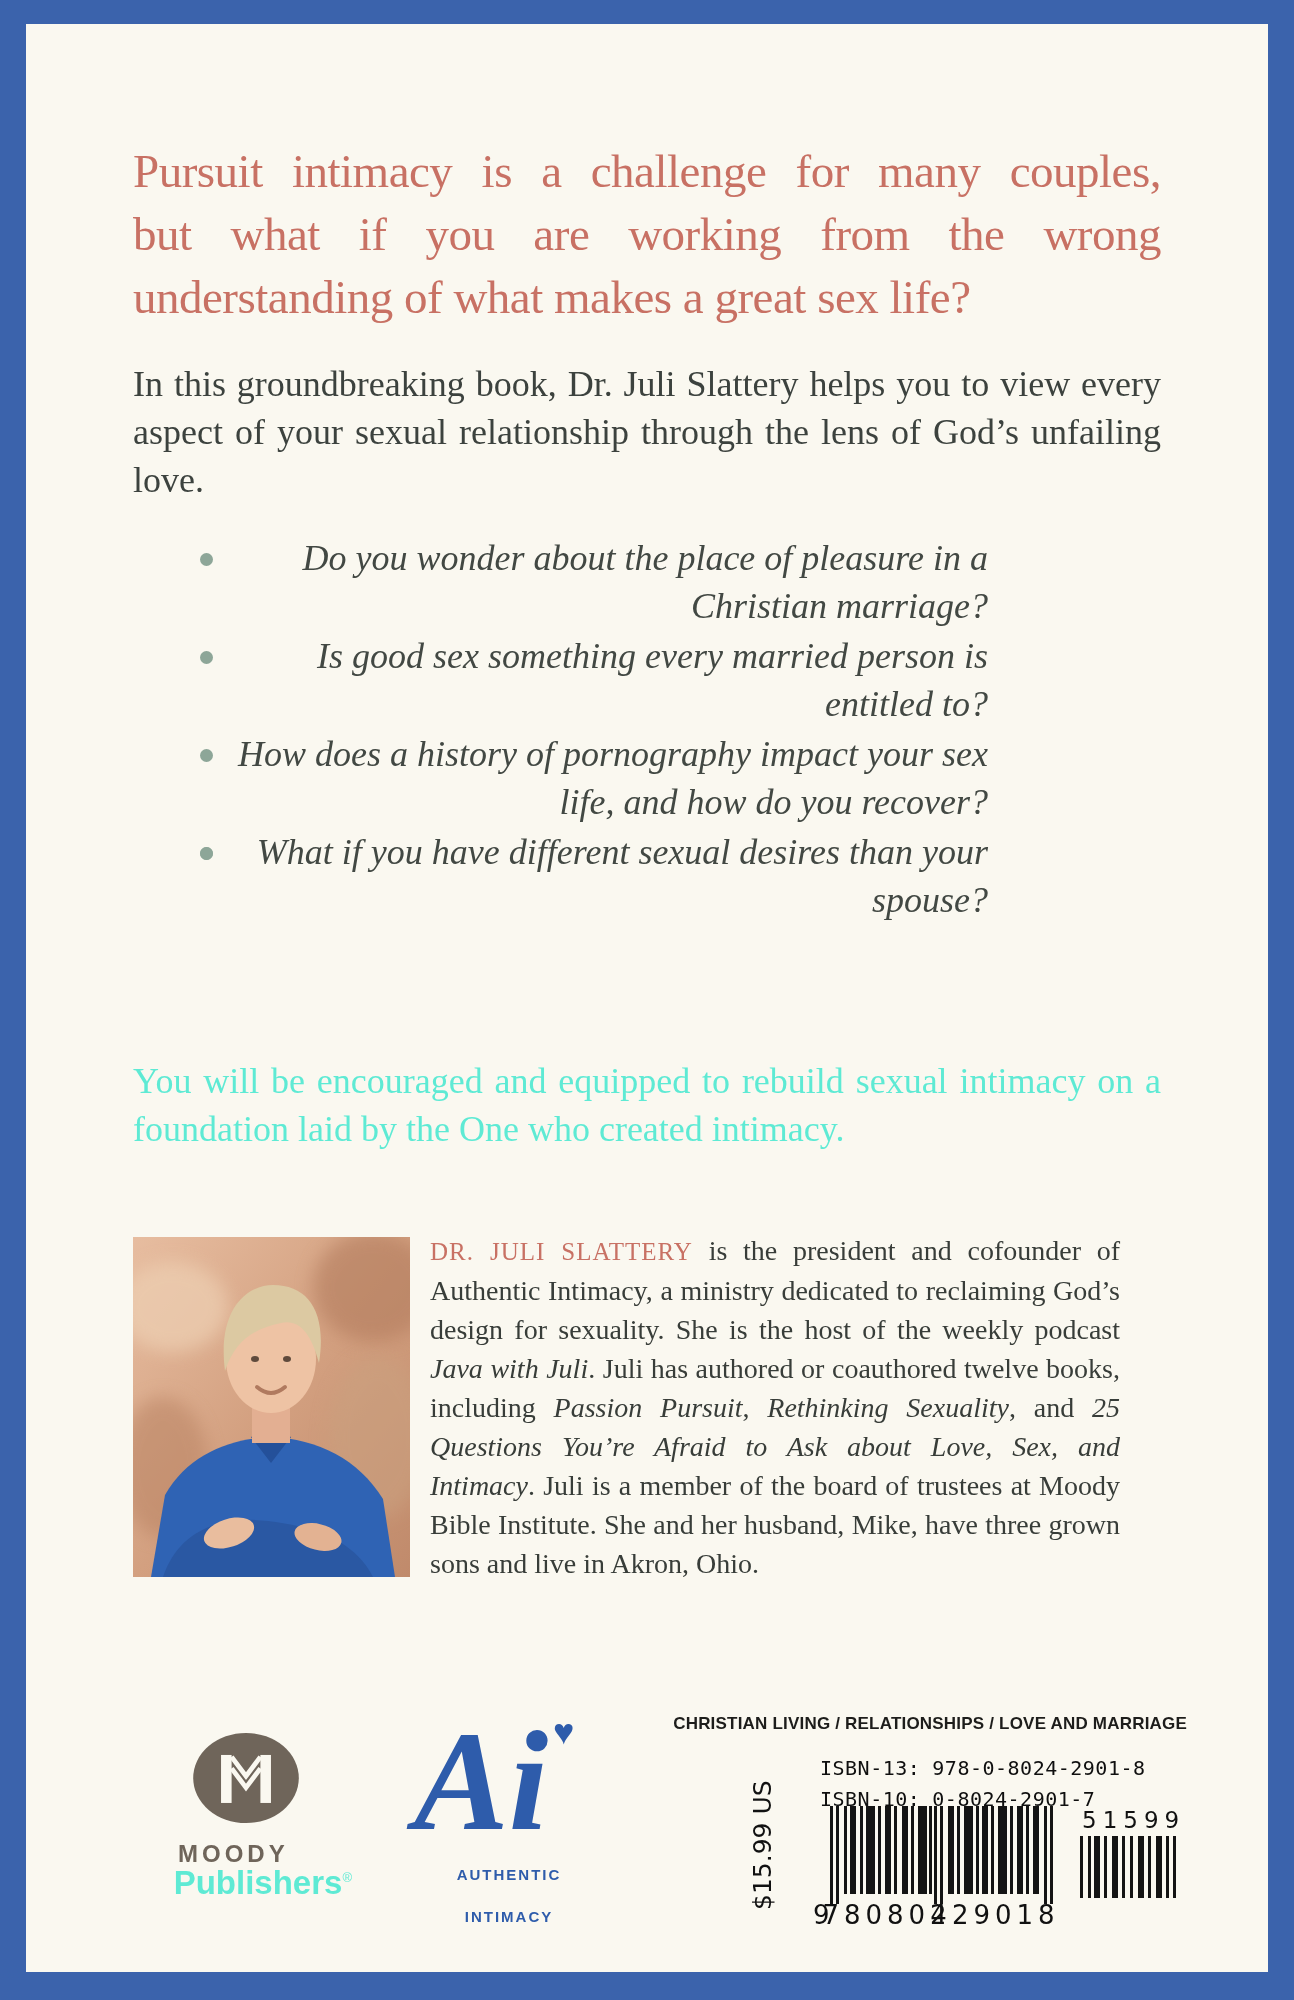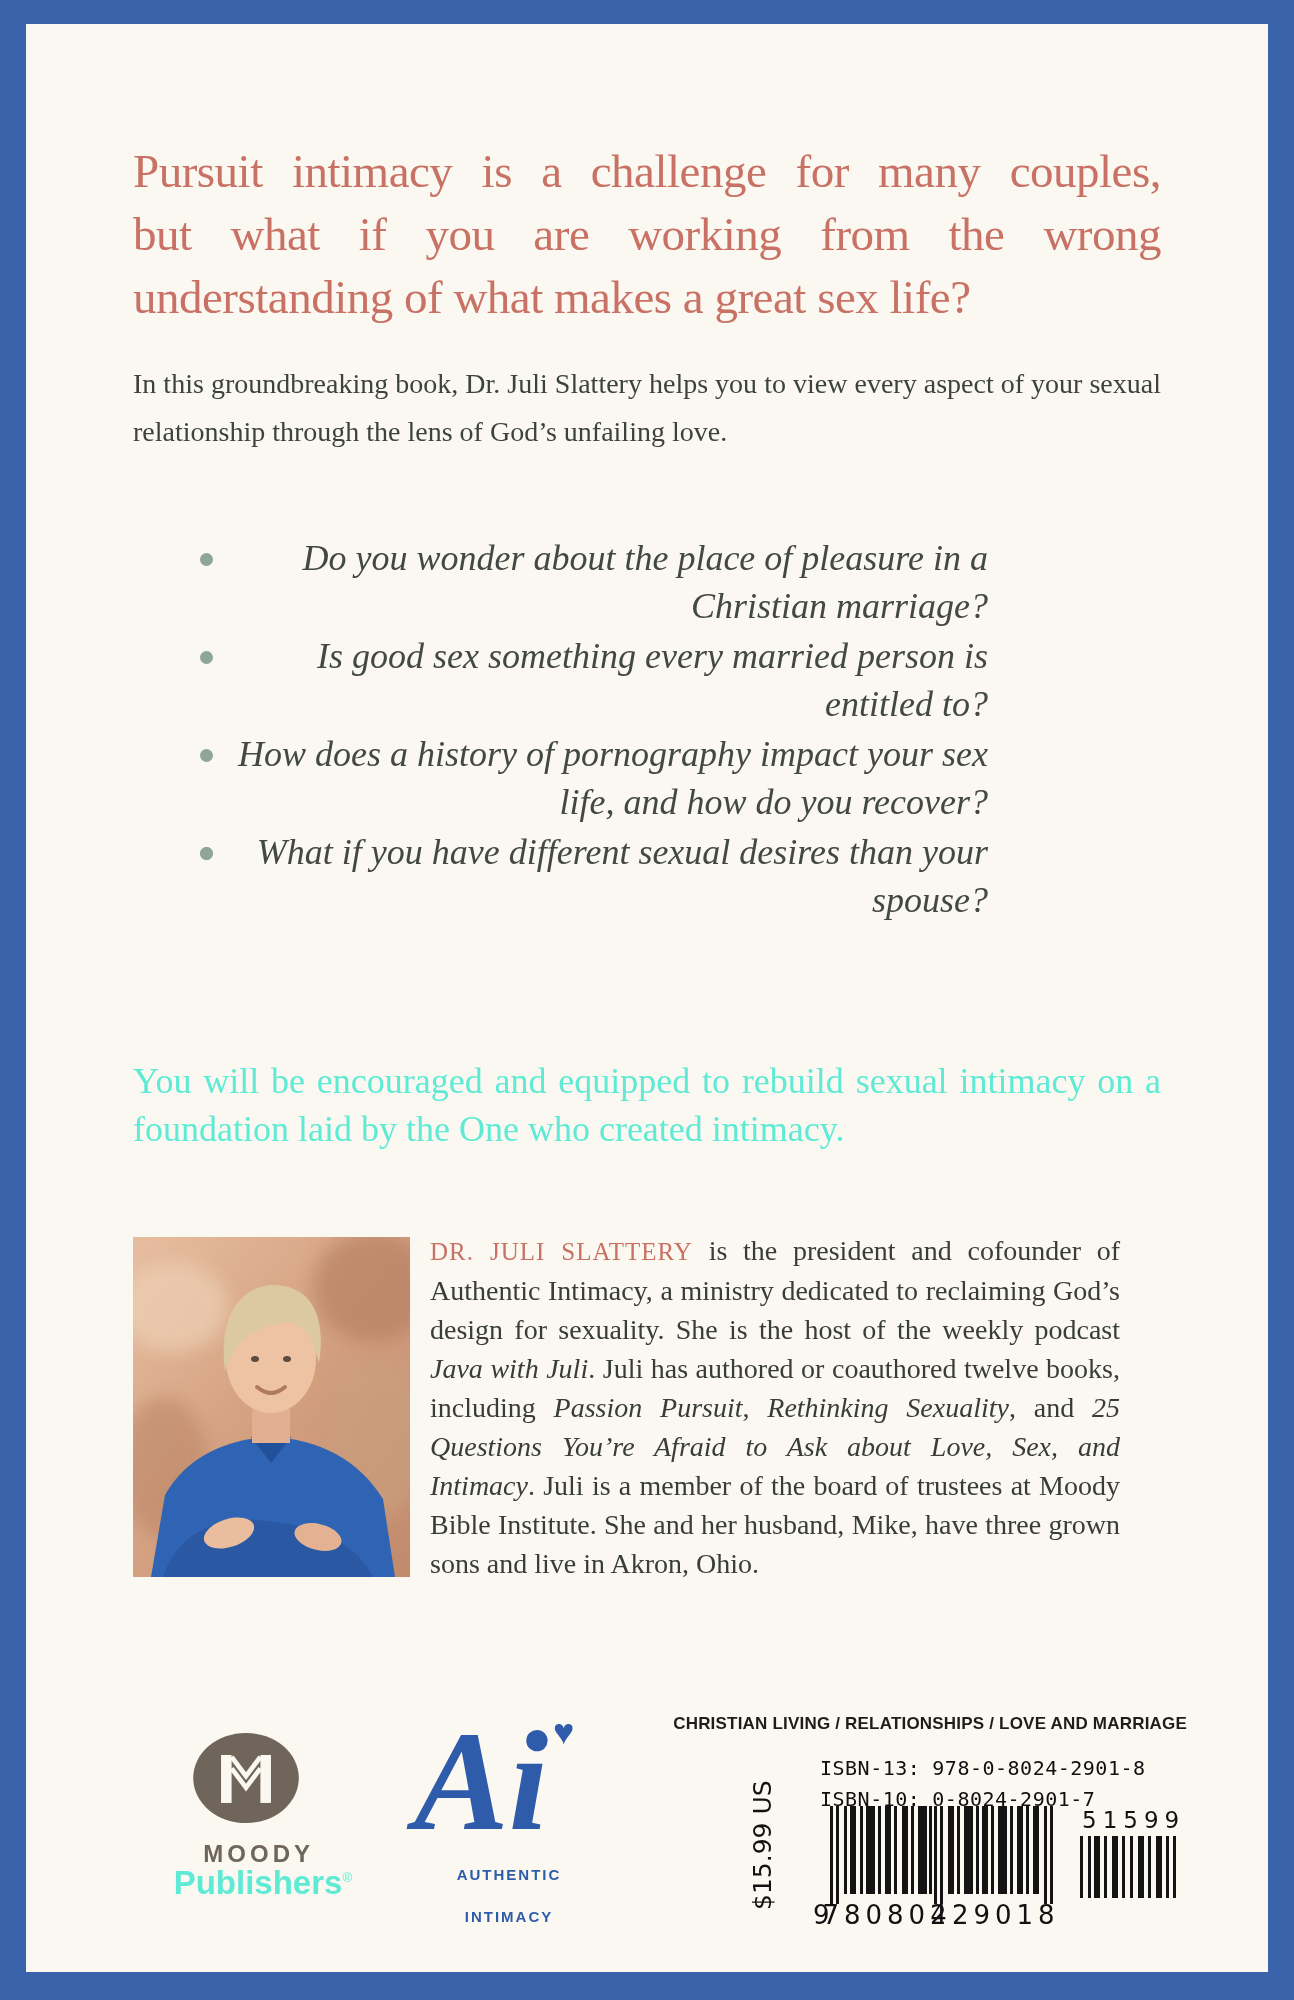--- a/index.html
+++ b/index.html
@@ -8,41 +8,41 @@
   .sheet{position:absolute;left:26px;top:24px;width:1242px;height:1948px;background:#faf8f0;}
   .abs{position:absolute;}
 
   
   .headline{left:133px;top:140px;width:1028px;color:#c87164;font-size:47px;line-height:63px;
             letter-spacing:-0.5px;}
   .headline .jl{text-align:justify;text-align-last:justify;}
   .headline .ll{text-align:left;}
 
   
-  .intro{left:133px;top:360px;width:1028px;font-size:28px;line-height:48px;color:#3c423e;
+  .intro{left:133px;top:360px;width:1028px;font-size:36px;line-height:48px;color:#3c423e;
          text-align:justify;}
   .closing{left:133px;top:1057px;width:1028px;font-size:36px;line-height:48px;color:#5eead4;
            text-align:justify;}
 
   
   .bullets{left:228px;top:534px;width:760px;margin:0;padding:0;text-align:right;}
   .bullets li{list-style:none;position:relative;font-style:italic;font-size:36px;line-height:48px;
               color:#424843;margin:0 0 2px 0;}
   .dot{position:absolute;left:-28px;top:19px;width:13px;height:13px;border-radius:50%;background:#8da698;}
 
   
   .photo{left:133px;top:1237px;width:277px;height:340px;}
   .bio{left:430px;top:1231px;width:690px;font-size:28px;line-height:39px;color:#383d39;
        text-align:justify;}
   .bio .name{color:#c87164;font-size:25px;letter-spacing:1px;}
   .bio .it{font-style:italic;}
 
   
   .moody-logo{left:188px;top:1730px;width:116px;height:96px;}
-  .moody-word{left:178px;top:1840px;width:136px;text-align:right;font-family:"Liberation Sans",sans-serif;
+  .moody-word{left:178px;top:1840px;width:136px;text-align:left;font-family:"Liberation Sans",sans-serif;
               font-weight:bold;font-size:24px;letter-spacing:4px;color:#6f655a;}
   .pub-word{left:140px;top:1864px;width:212px;text-align:right;font-family:"Liberation Sans",sans-serif;
             font-weight:bold;font-size:33px;color:#5eead4;}
   .pub-word sup{font-size:13px;font-weight:normal;}
 
   
   .ai-script{left:414px;top:1706px;width:190px;font-family:"Liberation Serif",serif;font-style:italic;
              font-weight:bold;font-size:142px;line-height:150px;color:#2e5cab;}
   .ai-heart{left:553px;top:1714px;font-size:36px;line-height:36px;color:#2e5cab;}
   .ai-line1{left:414px;top:1866px;width:190px;text-align:center;font-family:"Liberation Sans",sans-serif;

